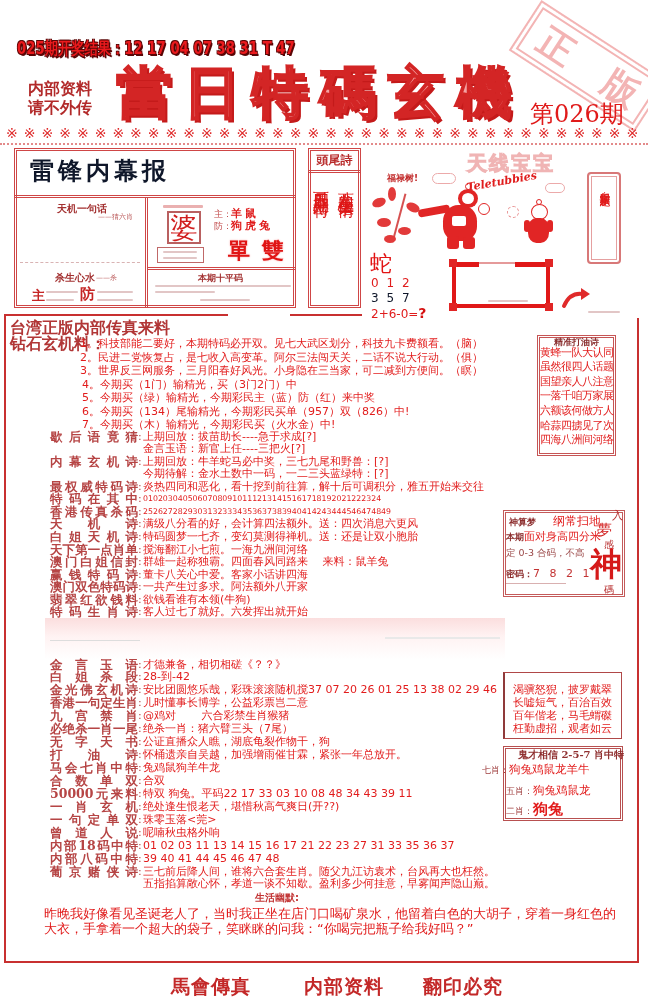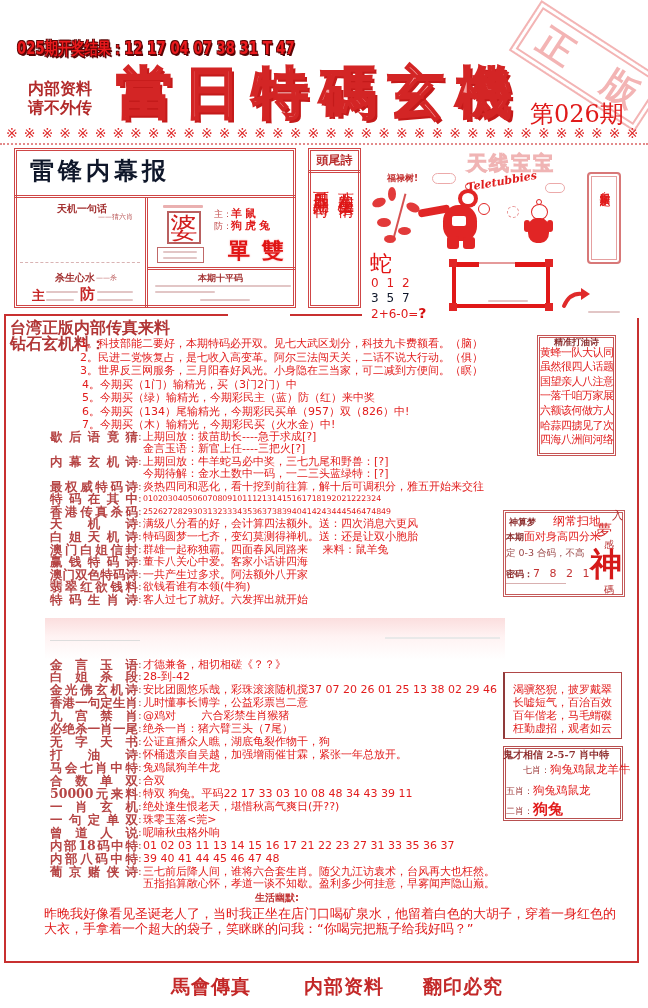--- a/index.html
+++ b/index.html
@@ -203,20 +203,21 @@
 <div class="abs tips tips-upper" style="top:430.5px;">
   <div class="row"><span class="lbl serif">歇后语竟猜</span><span class="colon">:</span><span class="val">上期回放：拔苗助长----急于求成[?]</span></div>
   <div class="row"><span class="lbl serif"></span><span class="colon"></span><span class="val">金言玉语：新官上任----三把火[?]</span></div>
   <div class="row"><span class="lbl serif">内幕玄机诗</span><span class="colon">:</span><span class="val">上期回放：牛羊蛇马必中奖，三七九尾和野兽：[?]</span></div>
   <div class="row"><span class="lbl serif"></span><span class="colon"></span><span class="val">今期待解：金水土数中一码，一二三头蓝绿特：[?]</span></div>
   <div class="row"><span class="lbl serif">最权威特码诗</span><span class="colon">:</span><span class="val">炎热四同和恶化，看十挖到前往算，解十后可调积分，雅五开始来交往</span></div>
   <div class="row"><span class="lbl serif">特码在其中</span><span class="colon">:</span><span class="val-small">010203040506070809101112131415161718192021222324</span></div>
   <div class="row"><span class="lbl serif">香港传真杀码</span><span class="colon">:</span><span class="val-small">25262728293031323334353637383940414243444546474849</span></div>
   <div class="row"><span class="lbl serif">天机诗</span><span class="colon">:</span><span class="val">满级八分看的好，会计算四法额外。送：四次消息六更风</span></div>
   <div class="row"><span class="lbl serif">白姐天机诗</span><span class="colon">:</span><span class="val">特码圆梦一七齐，变幻莫测得禅机。送：还是让双小胞胎</span></div>
+  <div class="row"><span class="lbl serif">天下第一点肖单</span><span class="colon">:</span><span class="val">搅海翻江小七煎。一海九洲间河络</span></div>
   <div class="row"><span class="lbl serif">澳门白姐信封</span><span class="colon">:</span><span class="val">群雄一起称独霸。四面春风同路来　 来料：鼠羊兔</span></div>
   <div class="row"><span class="lbl serif">赢钱特码诗</span><span class="colon">:</span><span class="val">董卡八关心中爱。客家小话讲四海</span></div>
   <div class="row"><span class="lbl serif">澳门双色特码诗</span><span class="colon">:</span><span class="val">一共产生过多求。阿法额外八开家</span></div>
   <div class="row"><span class="lbl serif">翡翠红欲钱料</span><span class="colon">:</span><span class="val">欲钱看谁有本领(牛狗)</span></div>
   <div class="row"><span class="lbl serif">特码生肖诗</span><span class="colon">:</span><span class="val">客人过七了就好。六发挥出就开始</span></div>
 </div>
 
 <div class="abs" style="left:45px;top:618px;width:460px;height:42px;background:linear-gradient(180deg,#fbdede 0%,#fff3f3 45%,#ffffff 100%);"></div>
 <div class="abs" style="left:50px;top:640px;width:90px;height:1px;background:#dddddd;"></div>
 <div class="abs" style="left:385px;top:637px;width:115px;height:2px;background:#e9e9e9;"></div>
@@ -275,22 +276,22 @@
 
 <div class="abs" style="left:503px;top:672px;width:119px;height:67px;border:1.5px solid #b04848;border-left:2.5px solid #8f3a3a;box-sizing:border-box;"></div>
 <div class="abs nw" style="left:503px;top:683px;width:119px;text-align:center;font-size:11px;line-height:13px;color:#e21c1c;">
   <div>渴骥怒猊，披罗戴翠</div>
   <div>长嘘短气，百治百效</div>
   <div>百年偕老，马毛蝟磔</div>
   <div>枉勤虚招，观者如云</div>
 </div>
 
 <div class="abs" style="left:503px;top:746px;width:120px;height:75px;border:3px double #b85050;box-sizing:border-box;"></div>
-<div class="abs nw serif" style="left:503px;top:749px;width:96px;text-align:center;font-weight:bold;font-size:10px;line-height:12px;color:#8f2f2f;">鬼才相信 2-5-7 肖中特</div>
-<div class="abs nw" style="left:523px;top:761px;line-height:13px;">
+<div class="abs nw serif" style="left:503px;top:749px;width:136px;text-align:center;font-weight:bold;font-size:10px;line-height:12px;color:#8f2f2f;">鬼才相信 2-5-7 肖中特</div>
+<div class="abs nw" style="left:482px;top:761px;line-height:13px;">
   <span class="serif" style="font-size:9px;color:#a04040;">七肖：</span><span style="font-size:11.5px;color:#e21c1c;">狗兔鸡鼠龙羊牛</span>
 </div>
 <div class="abs nw" style="left:506px;top:782px;line-height:13px;">
   <span class="serif" style="font-size:9px;color:#a04040;">五肖：</span><span style="font-size:11.5px;color:#e21c1c;">狗兔鸡鼠龙</span>
 </div>
 <div class="abs nw" style="left:506px;top:802px;line-height:13px;">
   <span class="serif" style="font-size:9px;color:#a04040;">二肖：</span><span style="font-size:15px;color:#e21c1c;font-weight:bold;">狗兔</span>
 </div>
 
 <div class="abs humor-title">生活幽默:</div>

